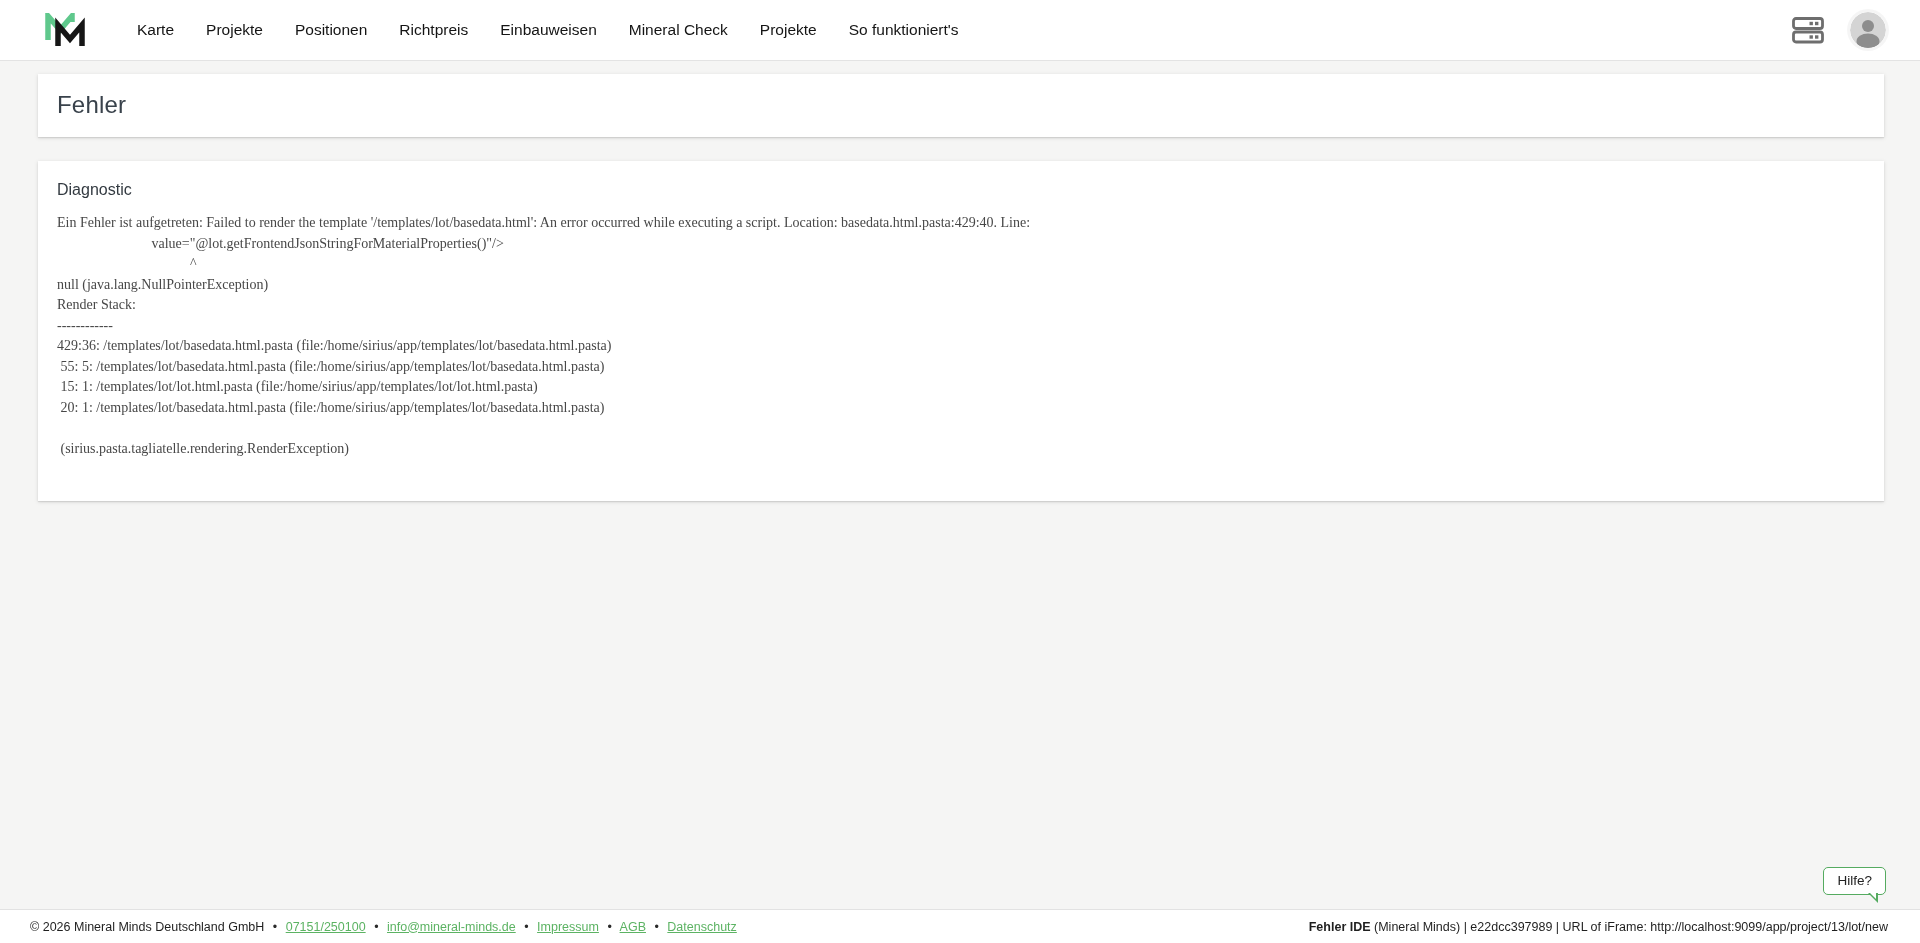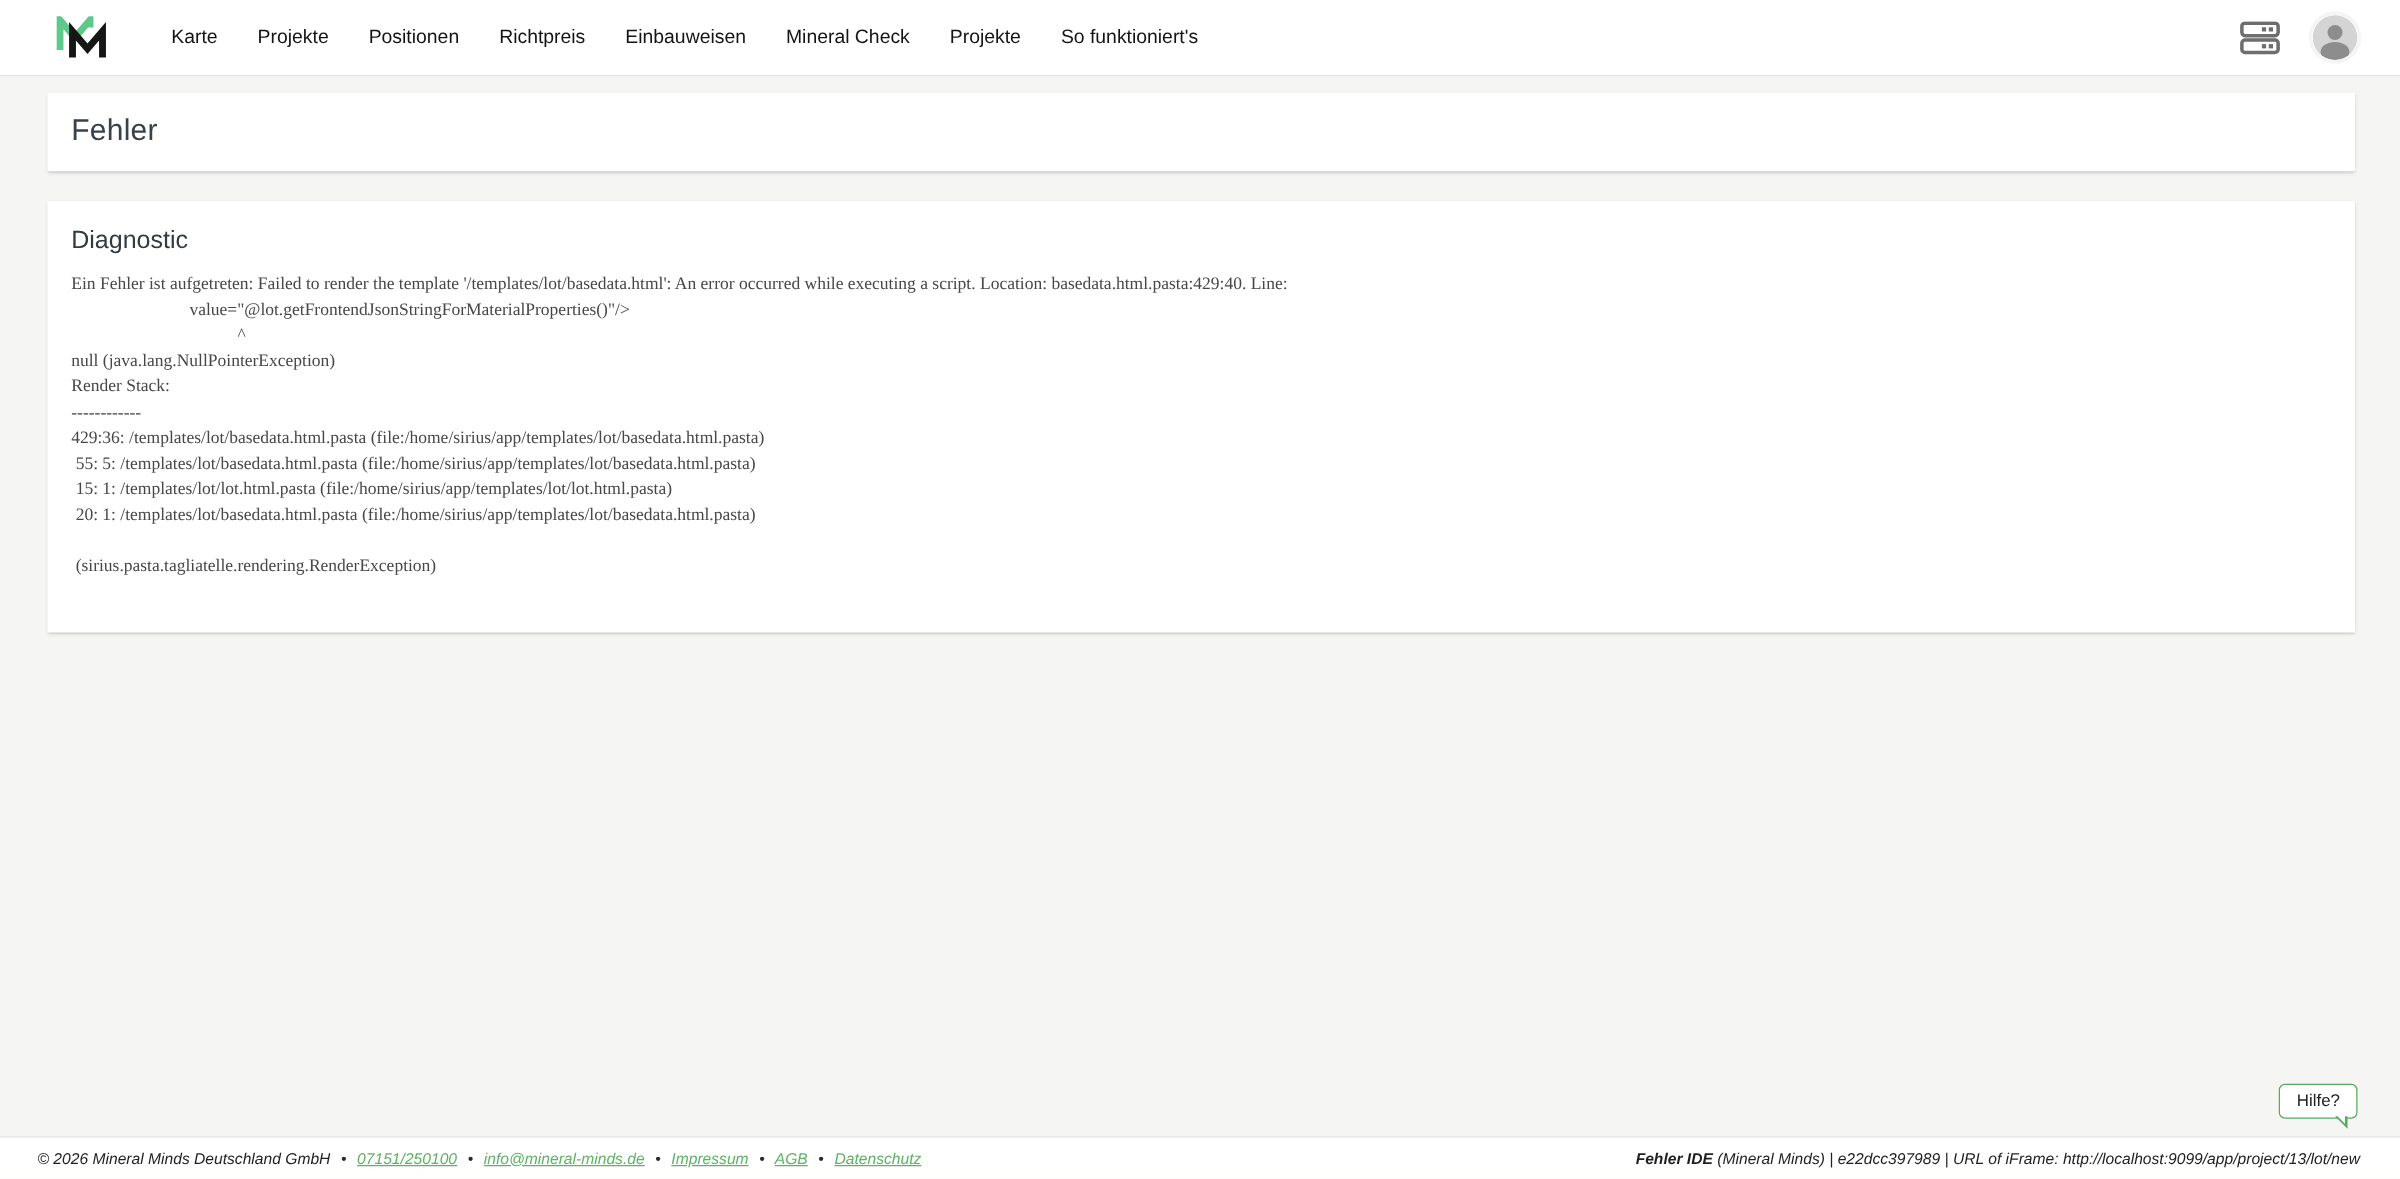--- a/index.html
+++ b/index.html
@@ -37,21 +37,21 @@
   .main { position:absolute; top:61px; left:0; right:0; bottom:41px; }
   .card {
     background:#fff;
     margin:0 36px 0 38px;
     box-shadow:0 1px 4px rgba(0,0,0,0.13), 0 1px 1px rgba(0,0,0,0.08);
   }
   .card-title-bar { margin-top:13px; padding:17px 19px 18px 19px; }
   .page-title { font-size:24px; font-weight:400; color:#39424b; letter-spacing:0.2px; }
 
   .card-diagnostic { margin-top:24px; padding:20px 19px 42px 19px; }
-  .diagnostic-title { font-size:20px; font-weight:400; color:#333a41; margin-bottom:14px; }
+  .diagnostic-title { font-size:16px; font-weight:400; color:#333a41; margin-bottom:14px; }
   .diagnostic-log {
     font-family:Liberation Serif, serif;
     font-size:14px; line-height:20.5px; color:#474747;
     white-space:pre; overflow:hidden;
   }
 
   
   .help-bubble {
     position:absolute; right:34px; bottom:48px;
     background:#fff; border:1.5px solid #55ab60; border-radius:5px;
@@ -72,21 +72,20 @@
   }
 
   
   .footer {
     position:absolute; left:0; right:0; bottom:0; height:34px;
     background:#ffffff; border-top:1px solid #e2e2e2;
     display:flex; align-items:center; justify-content:space-between;
     padding:0 32px 0 30px;
     font-size:12.5px; color:#1f1f1f;
     z-index:6;
-    font-style:italic;
   }
   .footer-left, .footer-right { white-space:nowrap; }
   .footer-sep { margin:0 5px; color:#2a2a2a; }
   .footer-link { color:#5cb363; text-decoration:underline; cursor:pointer; }
   .footer-right .app-name { font-weight:700; }
 </style>
 </head>
 <body>
 
 <header class="navbar">

